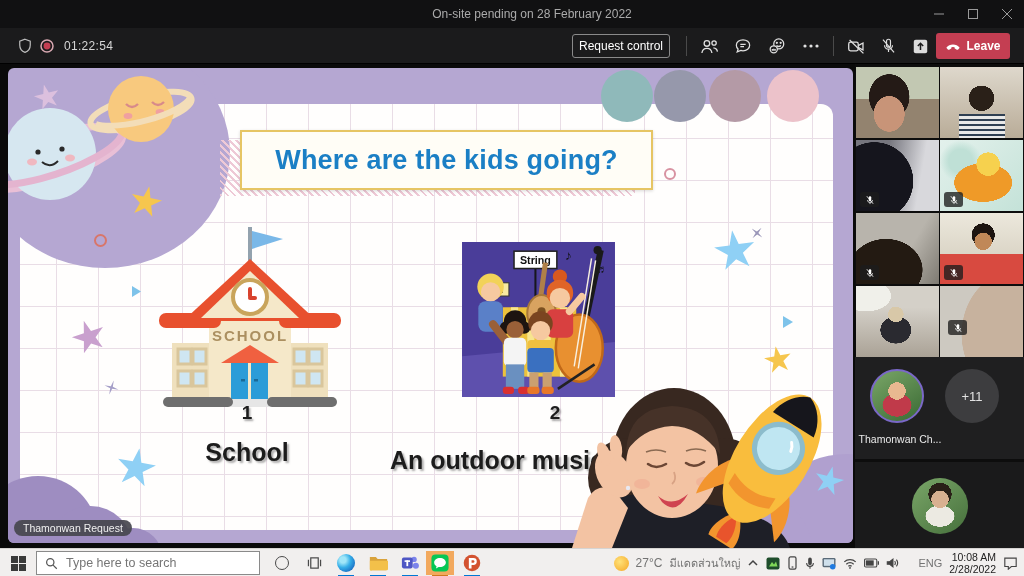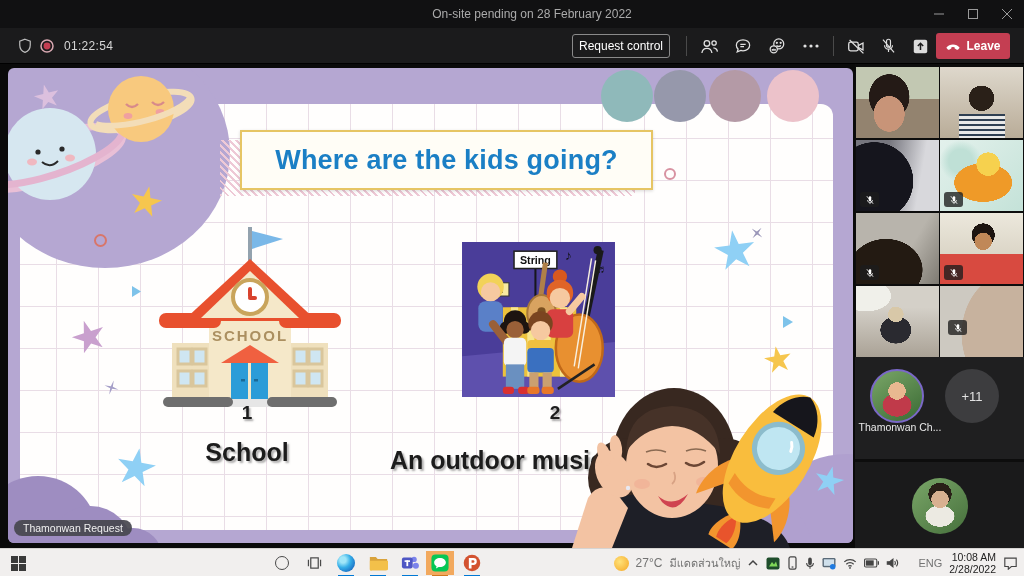--- a/index.html
+++ b/index.html
@@ -93,21 +93,21 @@
     linear-gradient(115deg,#cdc9c1 0 50%,#a39b8f); }
 
   #overflow-panel { left:0; top:293px; width:169px; height:102px; background:#1f1f20; }
   #overflow-avatar { left:15px; top:12px; width:54px; height:54px; border-radius:50%;
     border:2px solid #7a68c8; background:
       radial-gradient(circle 9px at 50% 40%, #e8b890 0 96%, transparent 97%),
       radial-gradient(ellipse 15px 12px at 50% 68%, #c03a4a 0 96%, transparent 97%),
       linear-gradient(145deg,#7aa668,#3a6a34); }
   #overflow-count { left:90px; top:12px; width:54px; height:54px; border-radius:50%; background:#3d3d3f;
     display:flex; align-items:center; justify-content:center; color:#e2e2e2; font-size:13px; }
-  #overflow-name { left:0; top:64px; width:90px; text-align:center; color:#eaeaea; font-size:10.5px; }
+  #overflow-name { left:0; top:76px; width:90px; text-align:center; color:#eaeaea; font-size:10.5px; }
   #self-panel { left:0; top:396px; width:169px; height:88px; background:#1a1a1b; border-top:2px solid #0d0d0d; }
   #self-photo { left:57px; top:16px; width:56px; height:56px; border-radius:50%; background:
       radial-gradient(circle 9px at 50% 38%, #d8b090 0 96%, transparent 97%),
       radial-gradient(circle 12px at 50% 29%, #2a2018 0 96%, transparent 97%),
       radial-gradient(ellipse 15px 11px at 50% 68%, #eceae2 0 96%, transparent 97%),
       linear-gradient(140deg,#7aa668,#46703c); }
 
   
   #taskbar { left:0; top:548px; width:1024px; height:28px; background:#f1efee; border-top:1px solid #d6d4d2; }
   #search-box { left:36px; top:2px; width:224px; height:24px; background:#fff; border:1px solid #8a8a8a;
@@ -477,20 +477,27 @@
 
   <div id="taskbar" class="abs">
     <div class="tb-app abs" style="left:4px;">
       <svg width="15" height="15" viewBox="0 0 15 15">
           <rect x="0" y="0" width="7" height="7" fill="#3a3a3a"></rect>
           <rect x="8" y="0" width="7" height="7" fill="#3a3a3a"></rect>
           <rect x="0" y="8" width="7" height="7" fill="#3a3a3a"></rect>
           <rect x="8" y="8" width="7" height="7" fill="#3a3a3a"></rect>
         </svg>
     </div>
+    <div id="search-box" class="abs">
+      <svg width="13" height="13" viewBox="0 0 16 16" fill="none" stroke="#555" stroke-width="1.5">
+          <circle cx="6.5" cy="6.5" r="4.5"></circle>
+          <line x1="10" y1="10" x2="14.5" y2="14.5"></line>
+        </svg>
+      <input type="text" placeholder="Type here to search" style="">
+    </div>
     <div class="tb-app abs" style="left:268px;">
       <div style="width:14px;height:14px;border:1.8px solid #4a4a4a;border-radius:50%;"></div>
     </div>
     <div class="tb-app abs" style="left:300px;">
       <svg width="15" height="14" viewBox="0 0 16 15" fill="none" stroke="#4a4a4a" stroke-width="1.3">
           <rect x="4" y="2" width="8" height="11"></rect>
           <path d="M1.5 4v7M14.5 4v7"></path>
         </svg>
     </div>
     <div class="tb-app abs" style="left:332px;">

